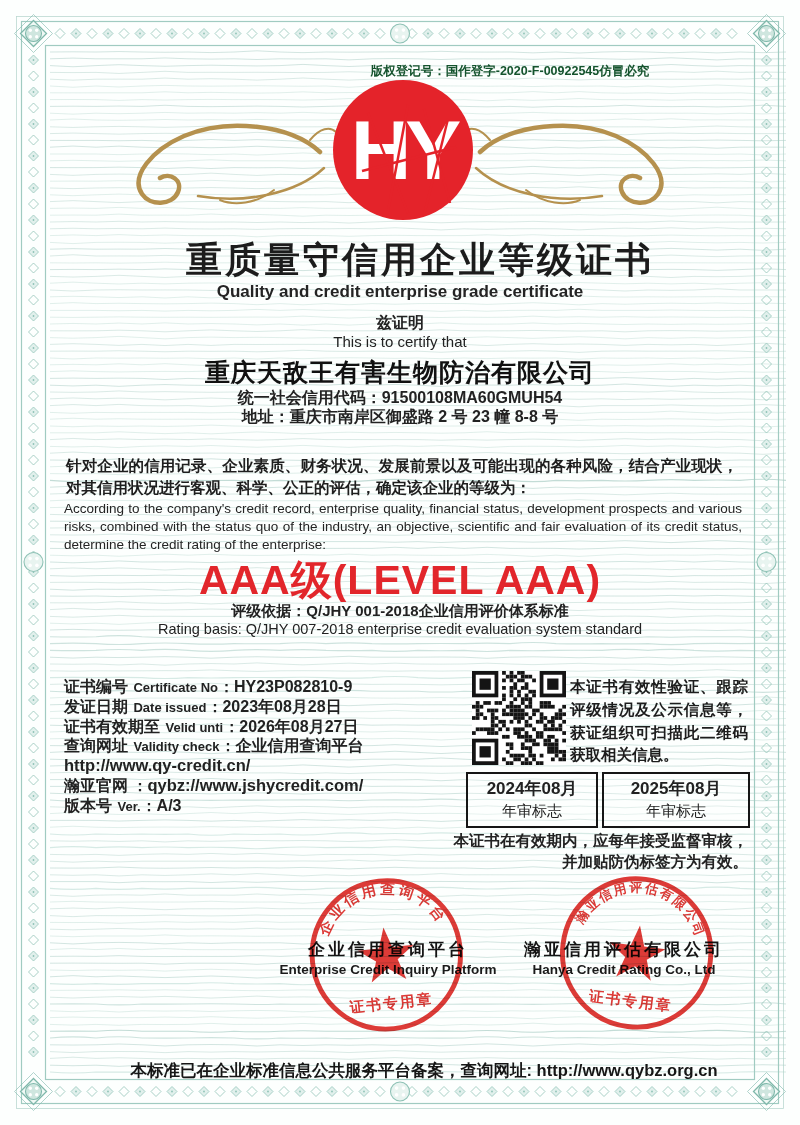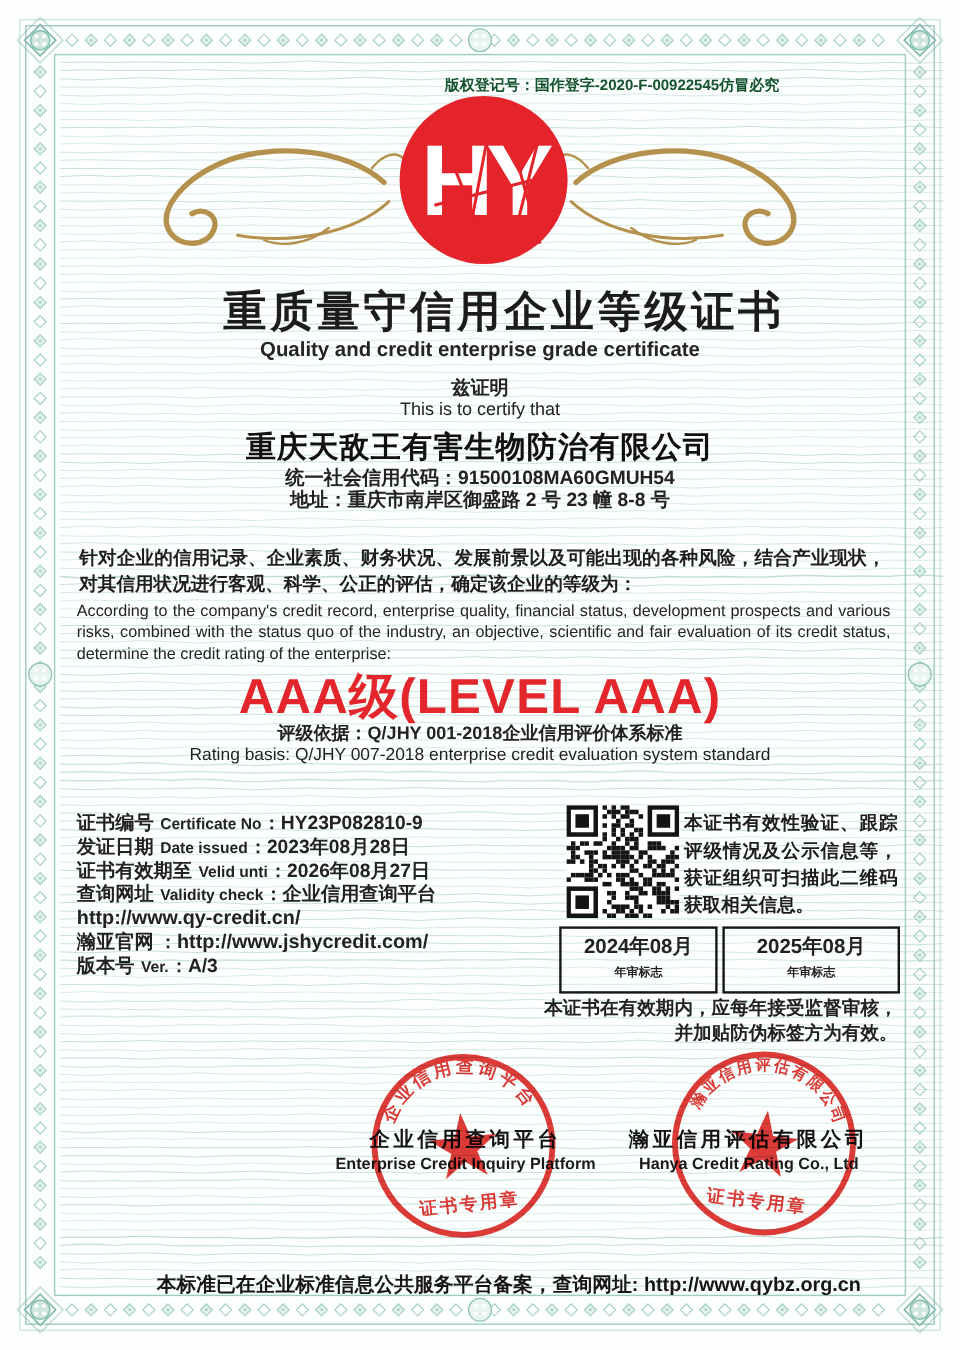--- a/index.html
+++ b/index.html
@@ -38,21 +38,21 @@
   .det-line .val{font-size:16px;font-weight:700;}
   .det-line .cn:empty,.det-line .en:empty,.det-line .sep:empty{display:none;}
   .det-url .val{font-size:16.5px;}
 
   .qr-note{left:570px;top:676px;width:178px;font-size:15.5px;font-weight:600;
            line-height:22.8px;text-align:justify;color:#1d1d1d;}
 
   .badge{top:772px;height:49px;border:2.5px solid #161616;background:rgba(255,255,255,0.25);
          text-align:center;padding-top:3px;}
   .badge .b1{font-size:17px;font-weight:600;line-height:23px;}
-  .badge .b2{font-size:10px;font-weight:700;line-height:22px;}
+  .badge .b2{font-size:15px;font-weight:400;line-height:22px;}
   .badge1{left:466px;width:128px;}
   .badge2{left:602px;width:144px;}
 
   .sup-note{left:420px;top:831px;width:328px;text-align:right;font-size:15.5px;
             font-weight:700;line-height:20.5px;}
 
   .seal{position:absolute;mix-blend-mode:multiply;opacity:0.92;}
   .issuer-cn{transform:translateX(-50%);white-space:nowrap;font-size:17px;font-weight:700;
              letter-spacing:3px;color:#141414;top:938px;}
   .issuer-en{transform:translateX(-50%);white-space:nowrap;font-size:13.5px;font-weight:600;
@@ -656,21 +656,21 @@
     <div class="det-line">
       <span class="cn">查询网址</span>
       <span class="en">Validity check</span><span class="sep">：</span><span class="val">企业信用查询平台</span>
     </div>
     <div class="det-line det-url">
       
       <span class="val">http://www.qy-credit.cn/</span>
     </div>
     <div class="det-line det-url">
       <span class="cn">瀚亚官网</span>
-      <span class="sep">：</span><span class="val">http://www.jshycredit.com/</span>
+      <span class="sep">：</span><span class="val">qybz://www.jshycredit.com/</span>
     </div>
     <div class="det-line">
       <span class="cn">版本号</span>
       <span class="en">Ver.</span><span class="sep">：</span><span class="val">A/3</span>
     </div>
   </div>
 
   <svg id="qr" class="abs" style="left:472px;top:671px" width="94" height="94">
       <rect x="0" y="0" width="94" height="94" fill="#ffffff"></rect>
       <rect x="0" y="0" width="26.32" height="26.32" fill="#141414"></rect>

